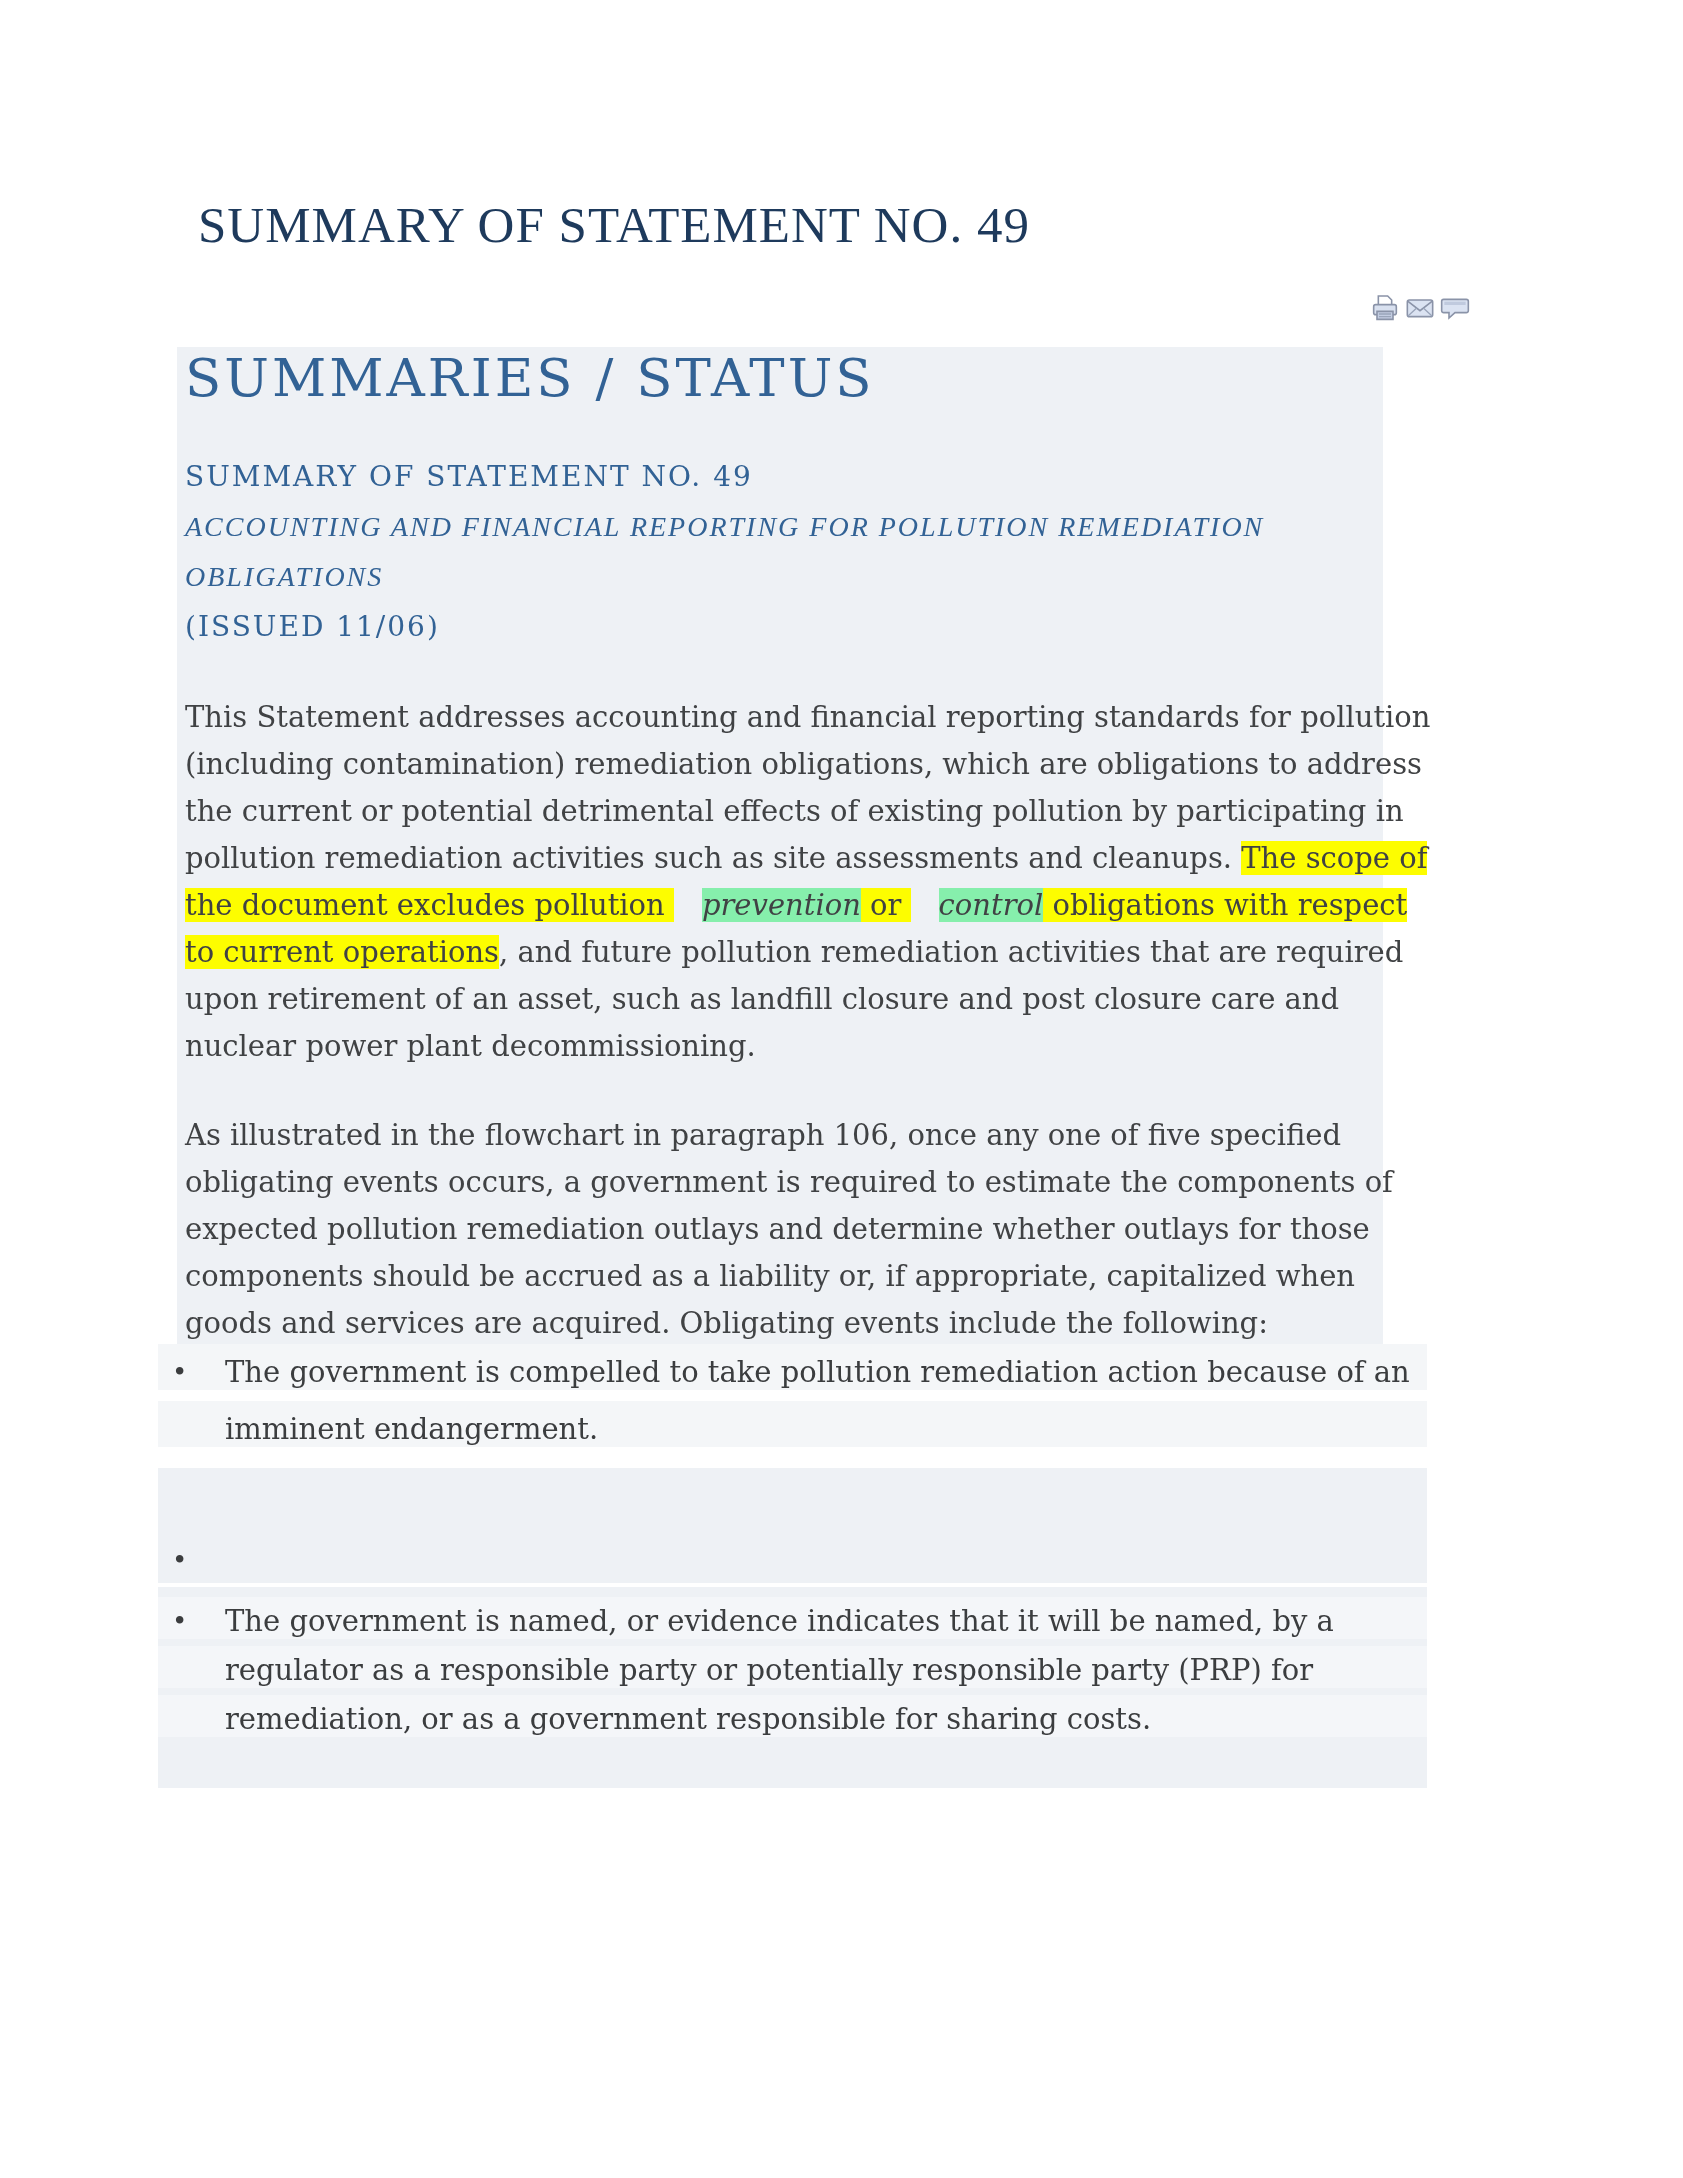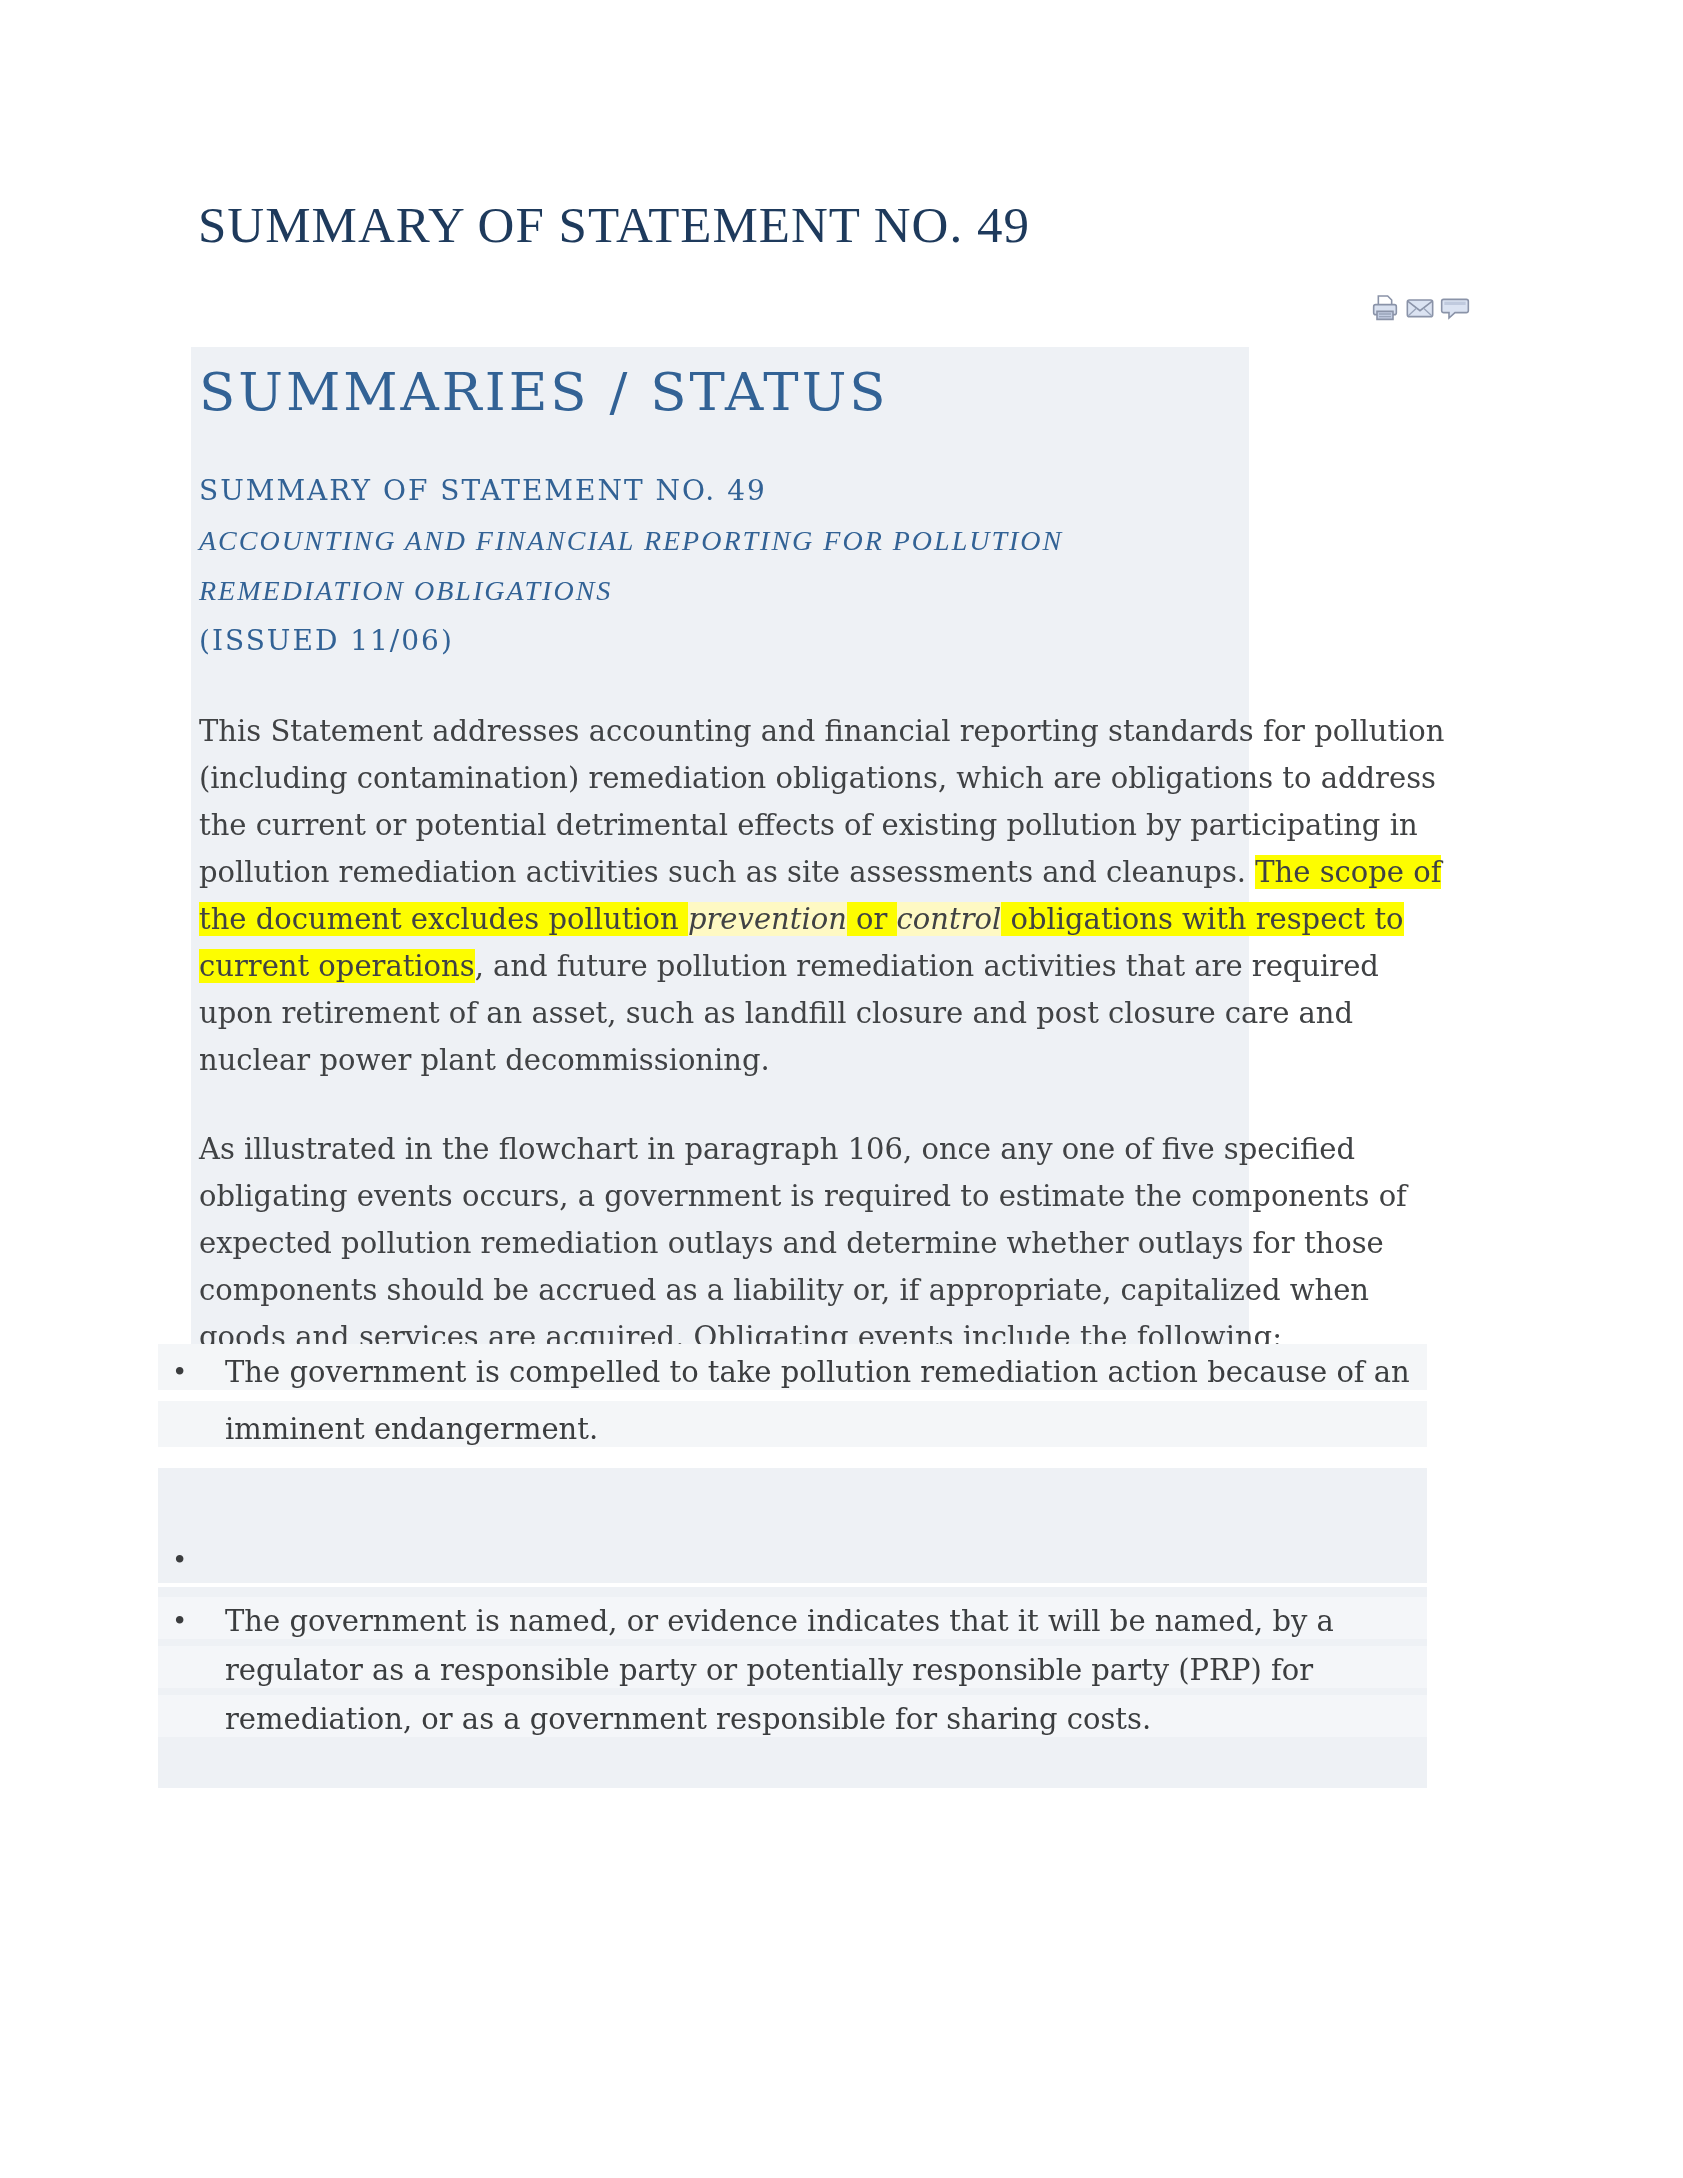--- a/index.html
+++ b/index.html
@@ -12,39 +12,39 @@
     position:absolute;left:198px;top:198px;width:1287px;
     font-family:"Liberation Serif","DejaVu Serif",serif;
     font-size:51px;line-height:55px;color:#1e3a5c;letter-spacing:1px;
     font-weight:normal;margin:0;
   }
   .icon-row{
     position:absolute;left:1369px;top:292px;display:flex;gap:3px;align-items:center;
   }
   .icon-row .ic{width:32px;height:32px;display:block;cursor:pointer;}
   .main-box{
-    position:absolute;left:191px;top:347px;width:1058px;box-sizing:border-box;
-    background:#eef1f5;padding:14px 32px 30px 8px;
+    position:absolute;left:177px;top:347px;width:1206px;box-sizing:border-box;
+    background:#eef1f5;padding:0 32px 30px 8px;
   }
   .box-heading{
     font-size:53px;line-height:61px;letter-spacing:3px;color:#326295;
     font-weight:normal;margin:0;
   }
   .sub-heading{
     margin-top:44px;font-size:28px;line-height:50px;letter-spacing:2px;
     color:#326295;
   }
   .sub-heading .ital{font-style:italic;font-family:Liberation Serif, serif;}
   .body-par{
     font-size:29px;line-height:47px;color:#404244;margin:42px 0 0 0;width:1247px;
   }
   .seg-normal{}
   .seg-italic{}
   .seg-highlight{background:#fdfd00;}
-  .seg-highlight-italic{background:#fef9c3;font-style:italic;}
+  .seg-highlight-italic{background:#86efac;font-style:italic;margin-left:28px;}
   .bullets{
     position:absolute;left:158px;top:1344px;width:1269px;font-size:29px;color:#3b3d3f;
   }
   .bullet{position:relative;padding-left:67px;}
   .bullet .dot{position:absolute;left:14px;top:0;font-size:26px;color:#3b3d3f;}
   .bullet-striped-white{
     line-height:57px;
     background-image:repeating-linear-gradient(to bottom,#f4f6f8 0px,#f4f6f8 46px,#ffffff 46px,#ffffff 57px);
   }
   .bullet-box{background:#eef1f5;}

